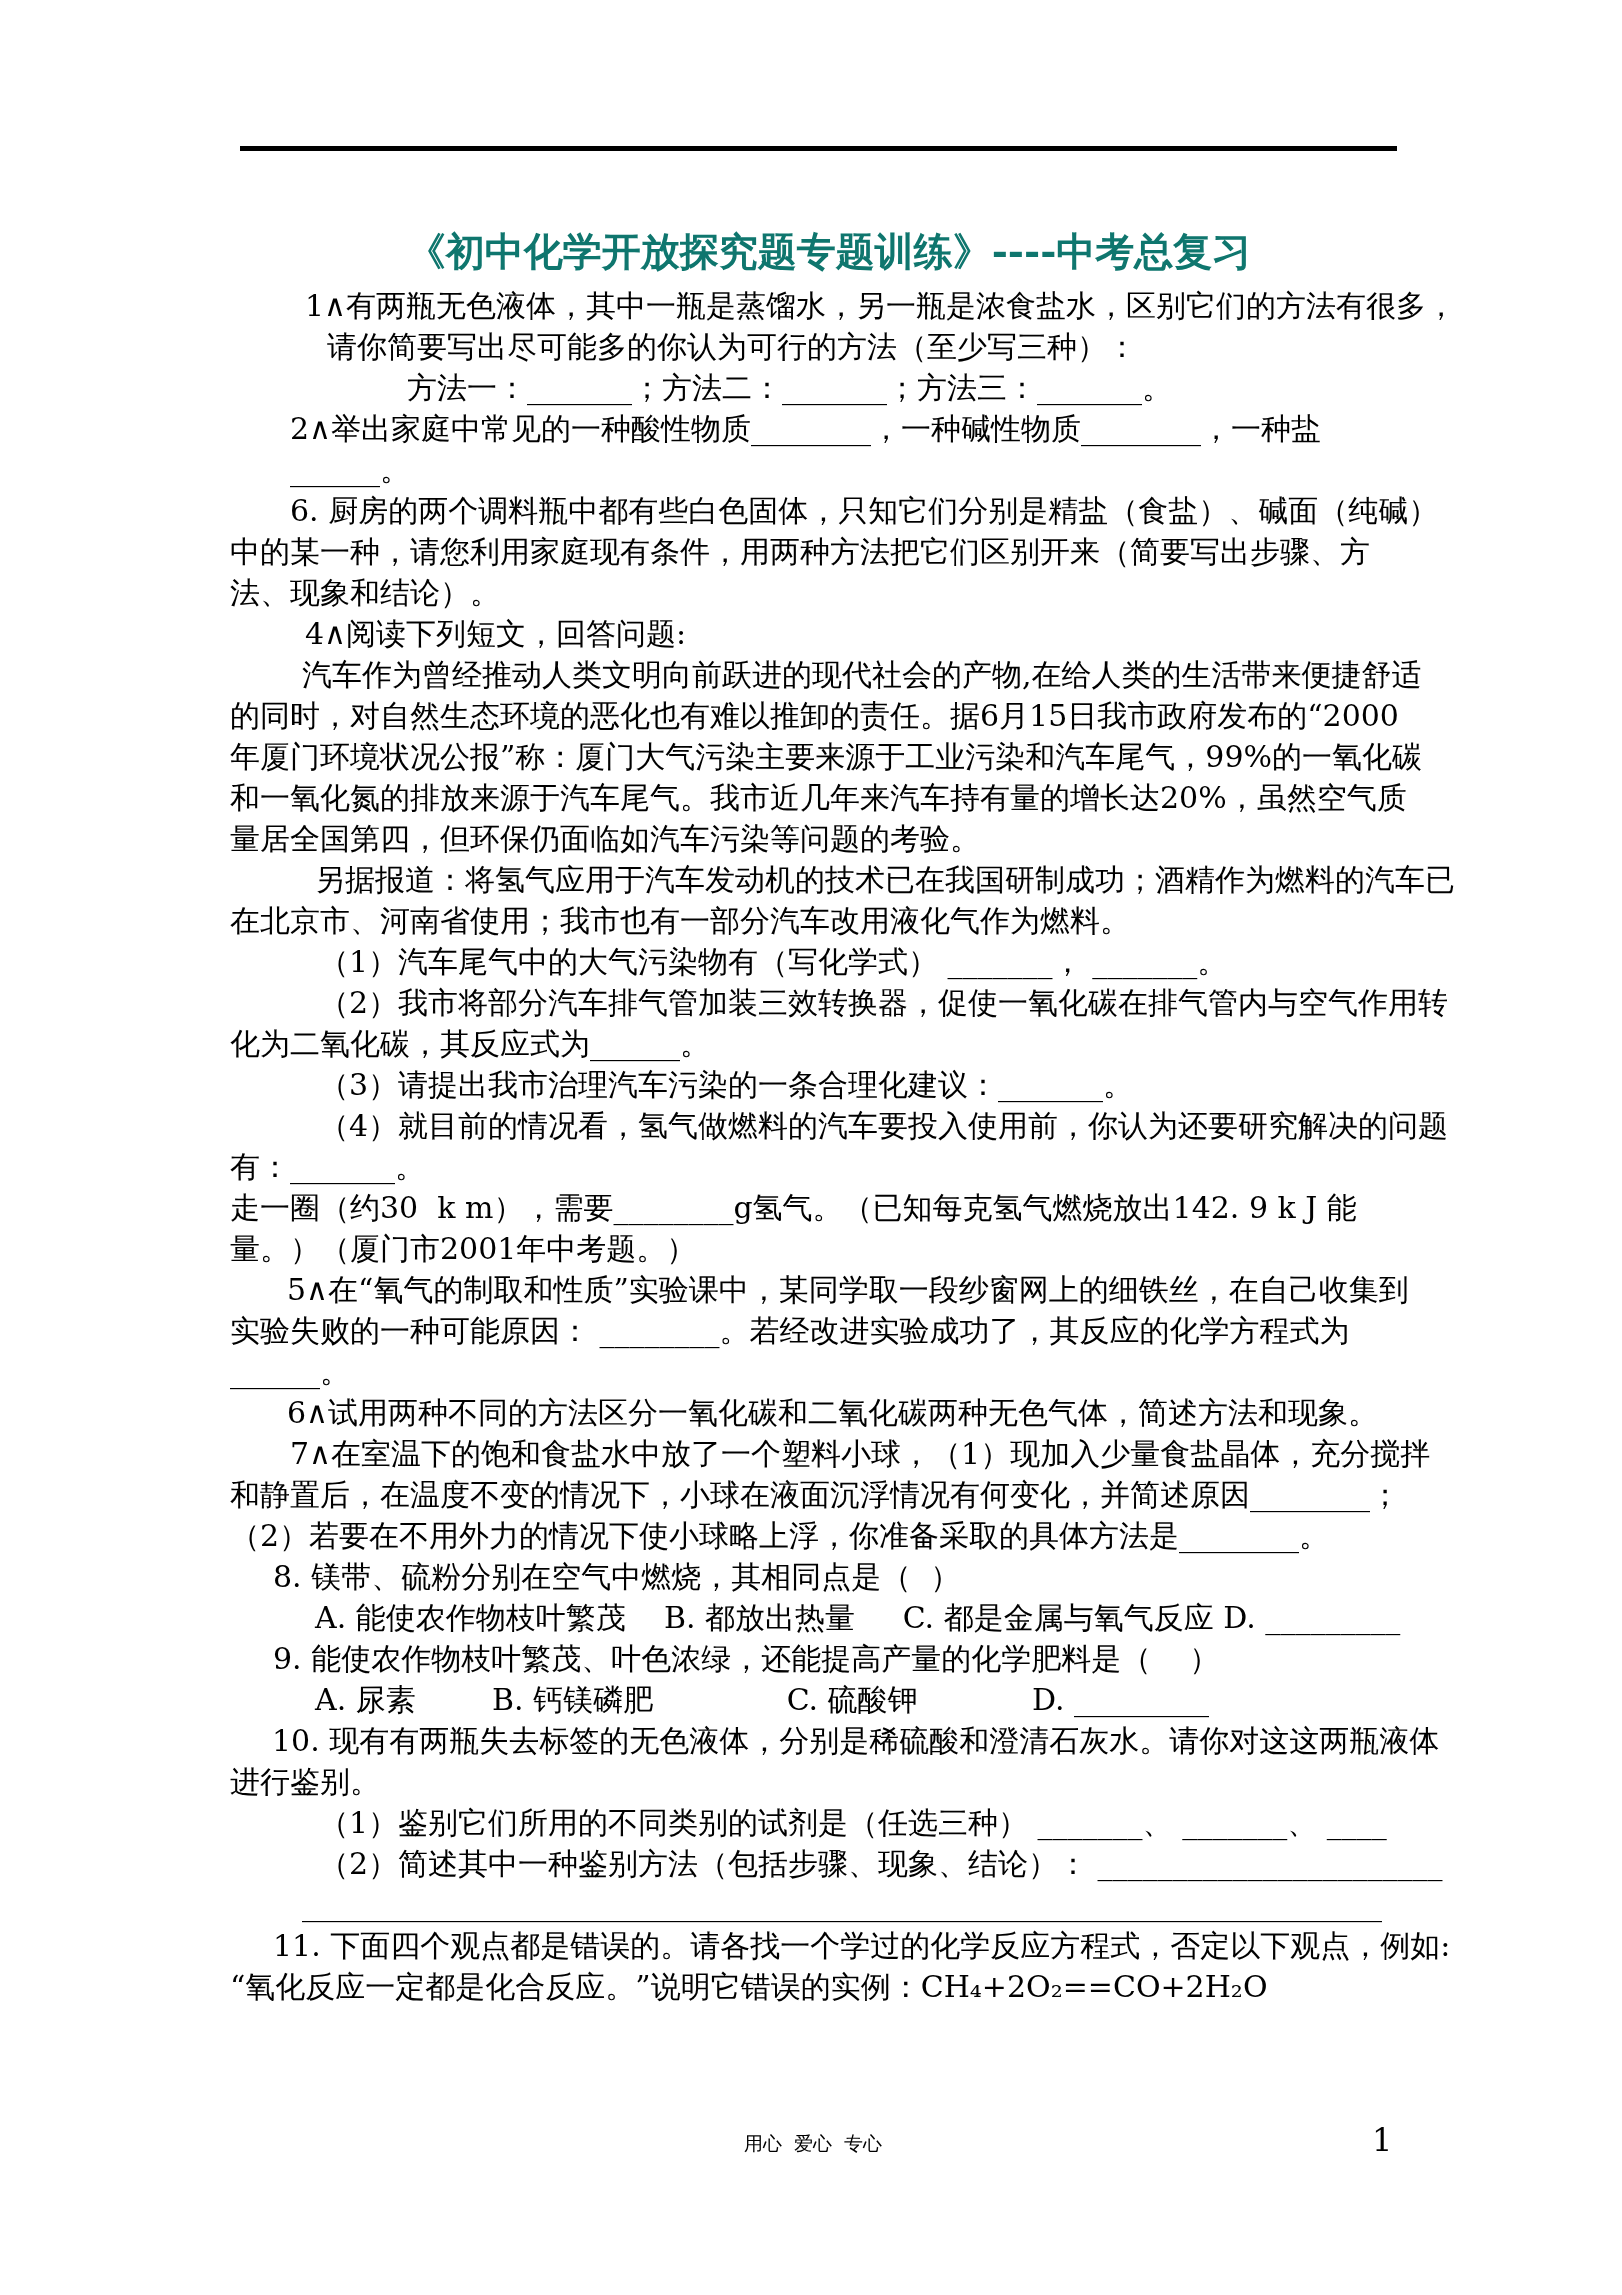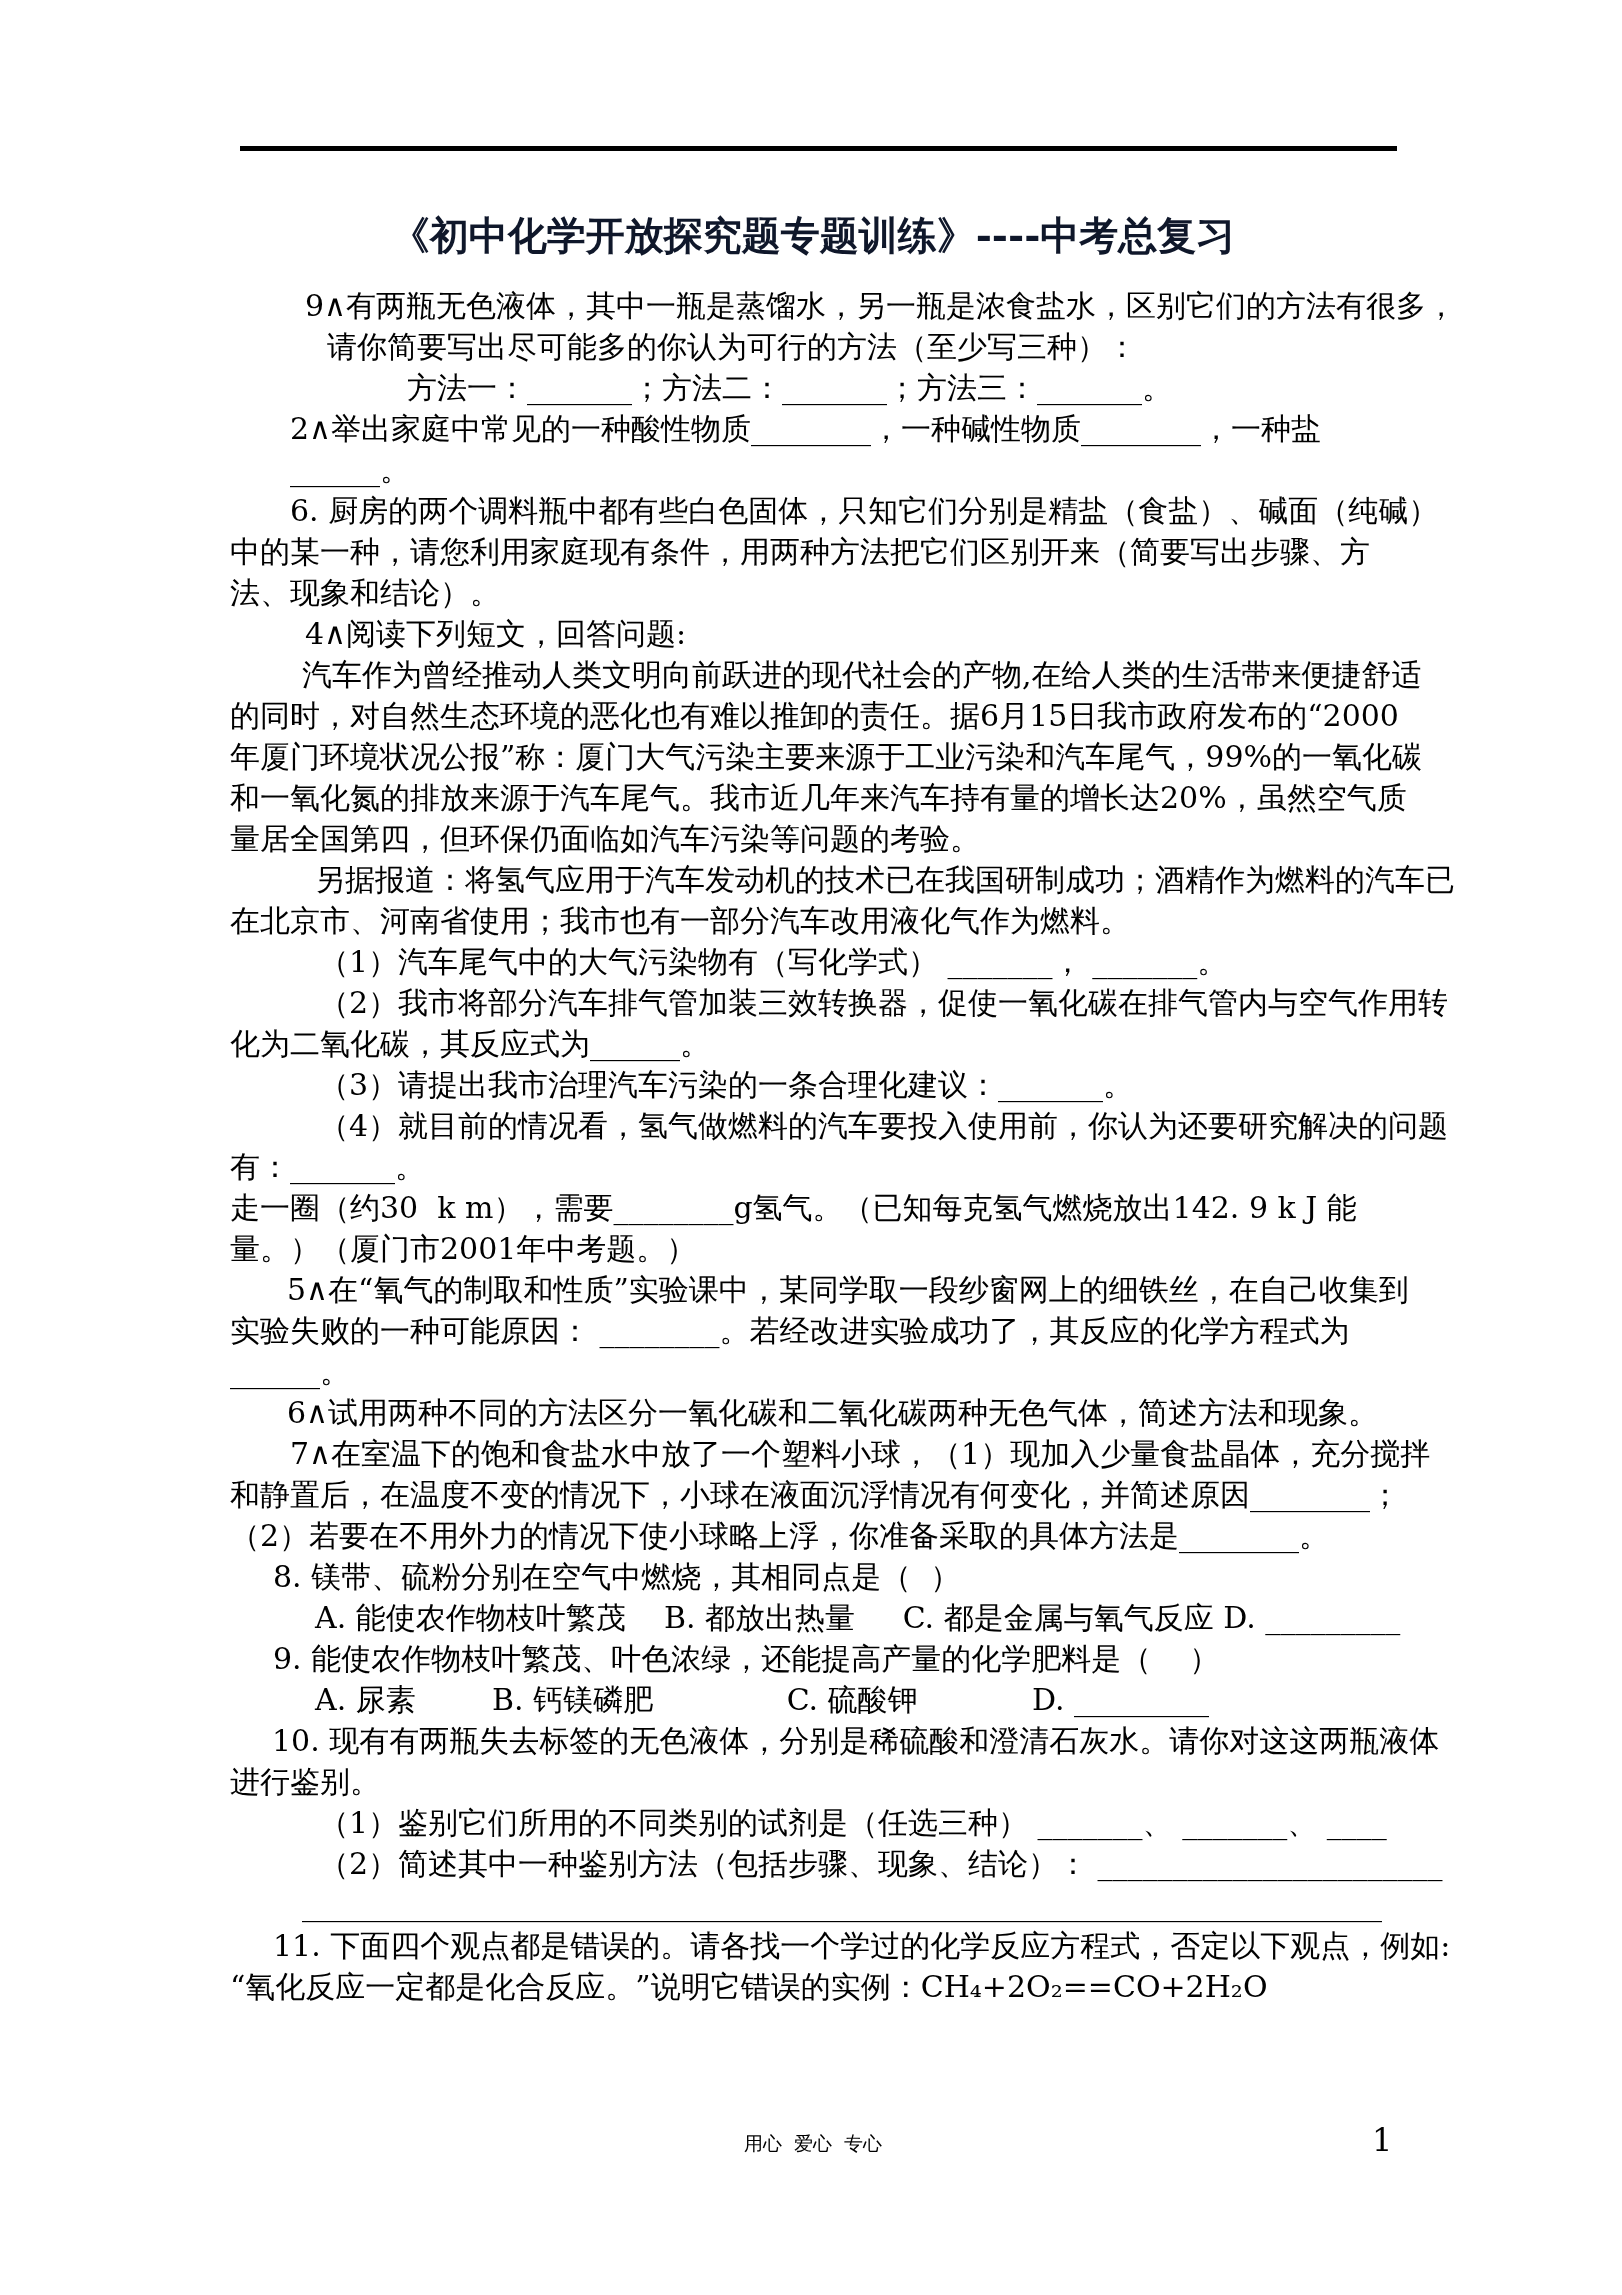--- a/index.html
+++ b/index.html
@@ -16,26 +16,26 @@
   .header-rule{
     position:absolute;
     left:240px; top:146px;
     width:1157px; height:5.3px;
     background:#000000;
   }
   .doc-title{
     position:absolute;
     left:230px; top:213px;
     width:1166px;
-    margin:0;
+    margin:16px;
     text-align:center;
     font-size:39px;
     line-height:45px;
     font-weight:bold;
-    color:#0f172a;
+    color:#0f766e;
     white-space:pre;
   }
   .doc{
     position:absolute;
     left:230px; top:285px;
     width:1178px;
     font-size:30px;
   }
   .ln{
     height:41px;
@@ -72,21 +72,21 @@
 </head>
 <body>
 
 <div class="page">
 
   <div class="header-rule"></div>
 
   <h1 class="doc-title">《初中化学开放探究题专题训练》----中考总复习</h1>
 
   <div class="doc">
-    <div class="ln i100">9∧有两瓶无色液体，其中一瓶是蒸馏水，另一瓶是浓食盐水，区别它们的方法有很多，</div>
+    <div class="ln i100">1∧有两瓶无色液体，其中一瓶是蒸馏水，另一瓶是浓食盐水，区别它们的方法有很多，</div>
     <div class="ln i128">请你简要写出尽可能多的你认为可行的方法（至少写三种）：</div>
     <div class="ln i235">方法一：_______；方法二：_______；方法三：_______。</div>
     <div class="ln i80">2∧举出家庭中常见的一种酸性物质________，一种碱性物质________，一种盐</div>
     <div class="ln i80">______。</div>
     <div class="ln i80">6. 厨房的两个调料瓶中都有些白色固体，只知它们分别是精盐（食盐）、碱面（纯碱）</div>
     <div class="ln i0">中的某一种，请您利用家庭现有条件，用两种方法把它们区别开来（简要写出步骤、方</div>
     <div class="ln i0">法、现象和结论）。</div>
     <div class="ln i100">4∧阅读下列短文，回答问题:</div>
     <div class="ln i95">汽车作为曾经推动人类文明向前跃进的现代社会的产物,在给人类的生活带来便捷舒适</div>
     <div class="ln i0">的同时，对自然生态环境的恶化也有难以推卸的责任。据6月15日我市政府发布的“2000</div>

